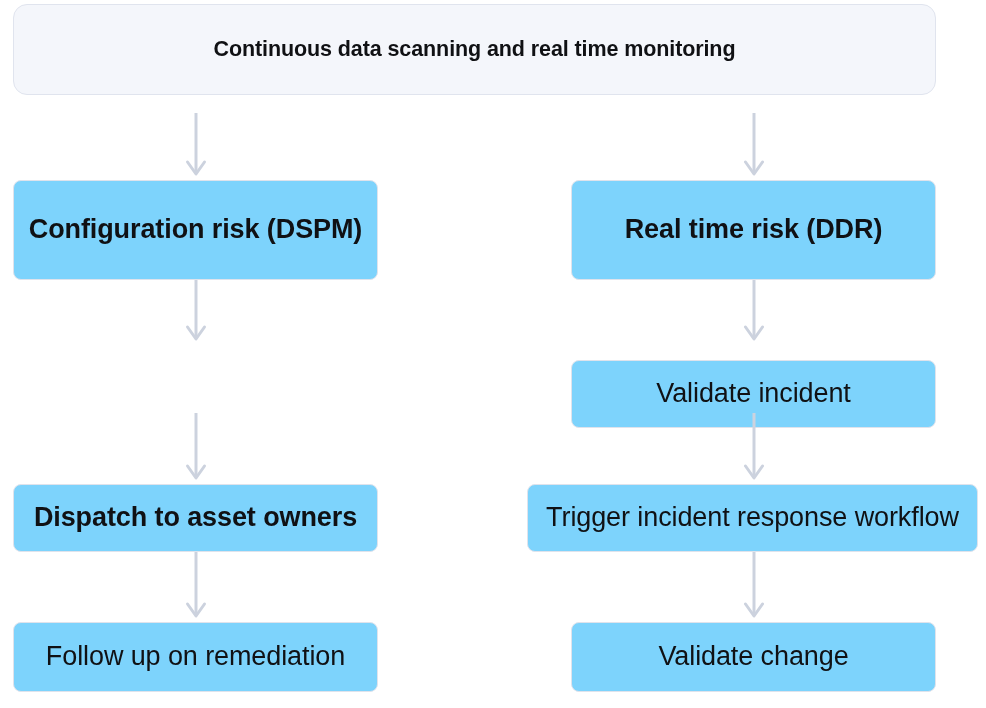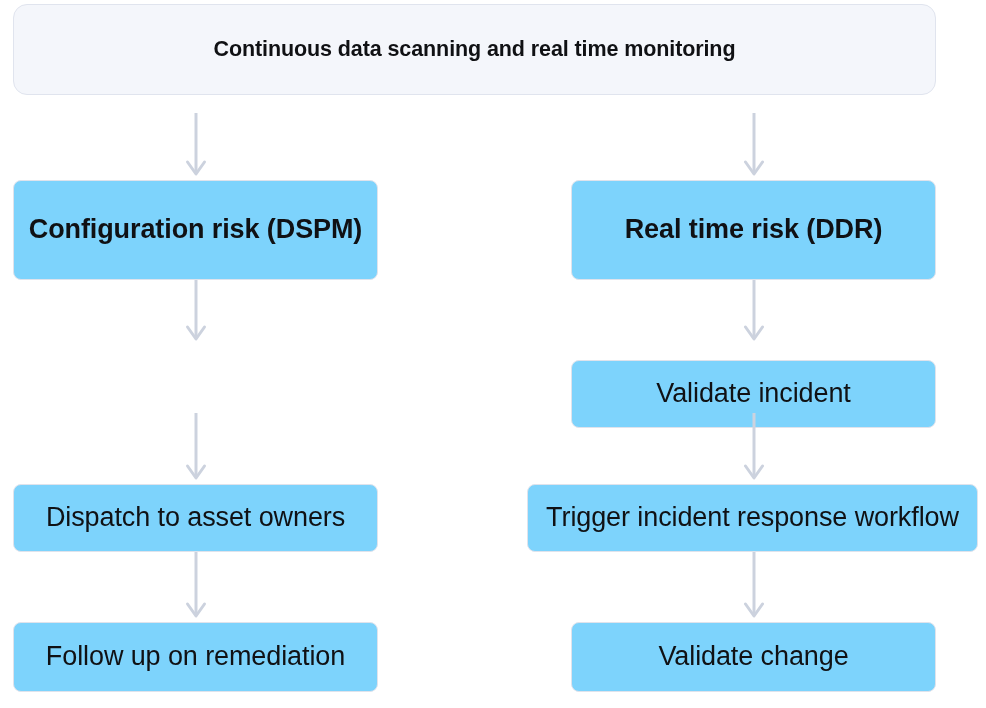--- a/index.html
+++ b/index.html
@@ -47,21 +47,21 @@
   }
   .node.strong {
     font-weight: 700;
   }
 
   
   .n-header { left: 13px;  top: 4px;  width: 923px; height: 91px; border-radius: 14px; }
 
   .n-l1 { left: 13px;  top: 180px; width: 365px; height: 100px; }
   .n-l2 { left: 13px;  top: 345px; width: 365px; height: 68px;  }
-  .n-l3 { left: 13px;  top: 484px; width: 365px; height: 68px;  }
+  .n-l3 { left: 13px;  top: 484px; width: 365px; height: 68px; font-weight: bold;  }
   .n-l4 { left: 13px;  top: 622px; width: 365px; height: 70px;  }
 
   .n-r1 { left: 571px; top: 180px; width: 365px; height: 100px; }
   .n-r2 { left: 571px; top: 345px; width: 365px; height: 68px; margin-top: 15px;  }
   .n-r3 { left: 527px; top: 484px; width: 451px; height: 68px;  }
   .n-r4 { left: 571px; top: 622px; width: 365px; height: 70px; text-align: right;  }
 
   
   .arrow {
     position: absolute;

